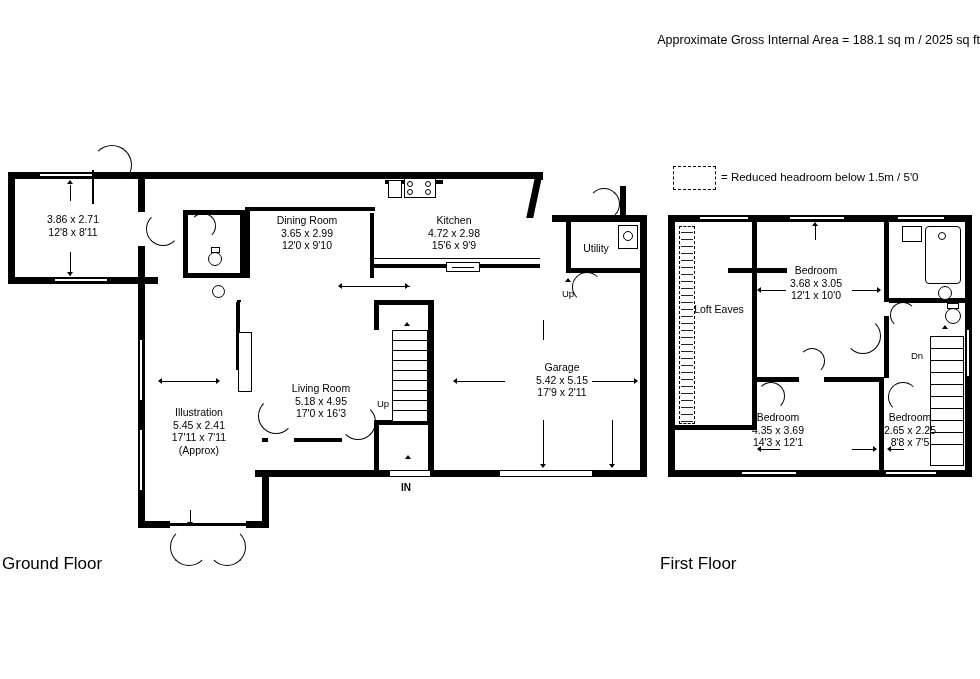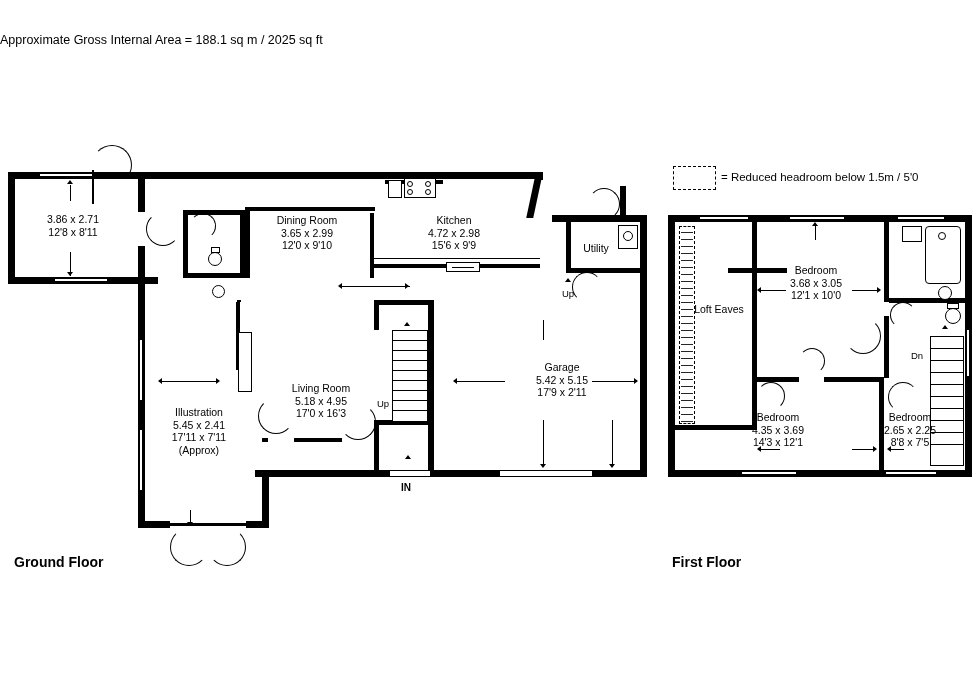--- a/index.html
+++ b/index.html
@@ -15,39 +15,39 @@
   .stage { position: relative; width: 980px; height: 679px; }
 
   
   .title {
     position: absolute; left: 0; top: 4px; width: 980px;
     text-align: center;
     font-size: 20px; font-weight: bold; letter-spacing: 0.2px;
   }
   .subtitle1 {
     position: absolute; left: 0; top: 33px; width: 980px;
-    text-align: left; font-size: 12.5px;
+    text-align: right; font-size: 12.5px; padding-left: 16px;
   }
   .subtitle2 {
     position: absolute; left: 0; top: 50px; width: 980px;
     text-align: center; font-size: 12.5px;
   }
 
   
   .footer1 {
     position: absolute; left: 0; top: 650px; width: 980px;
     text-align: center; font-size: 11.5px;
   }
   .footer2 {
     position: absolute; left: 0; top: 665px; width: 980px;
     text-align: center; font-size: 11.5px;
   }
 
   .floor-label {
-    position: absolute; font-size: 14px; font-weight: bold; margin-left: 12px;
+    position: absolute; font-size: 17px; font-weight: normal;
   }
   #gf-label { left: 2px; top: 554px; }
   #ff-label { left: 660px; top: 554px; }
 
   
   .legend-box {
     position: absolute; left: 673px; top: 166px; width: 43px; height: 24px;
     border: 1px dashed #000; background: #fff;
   }
   .legend-text {

